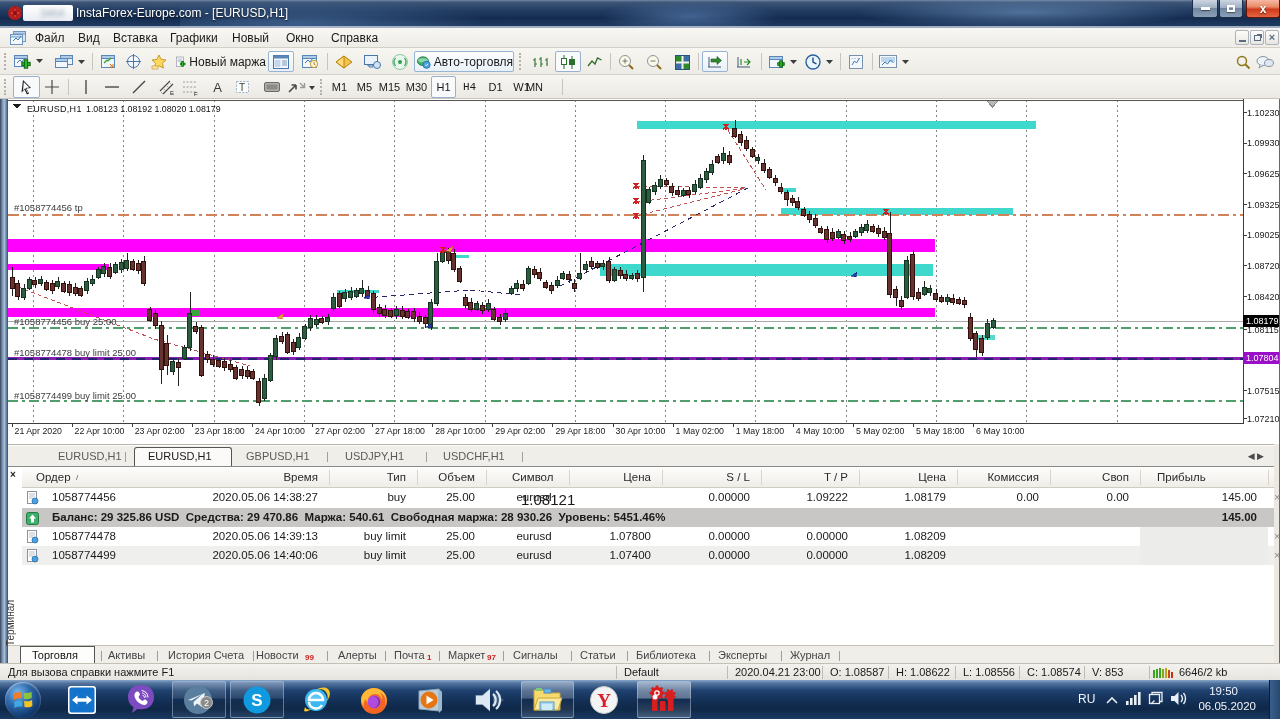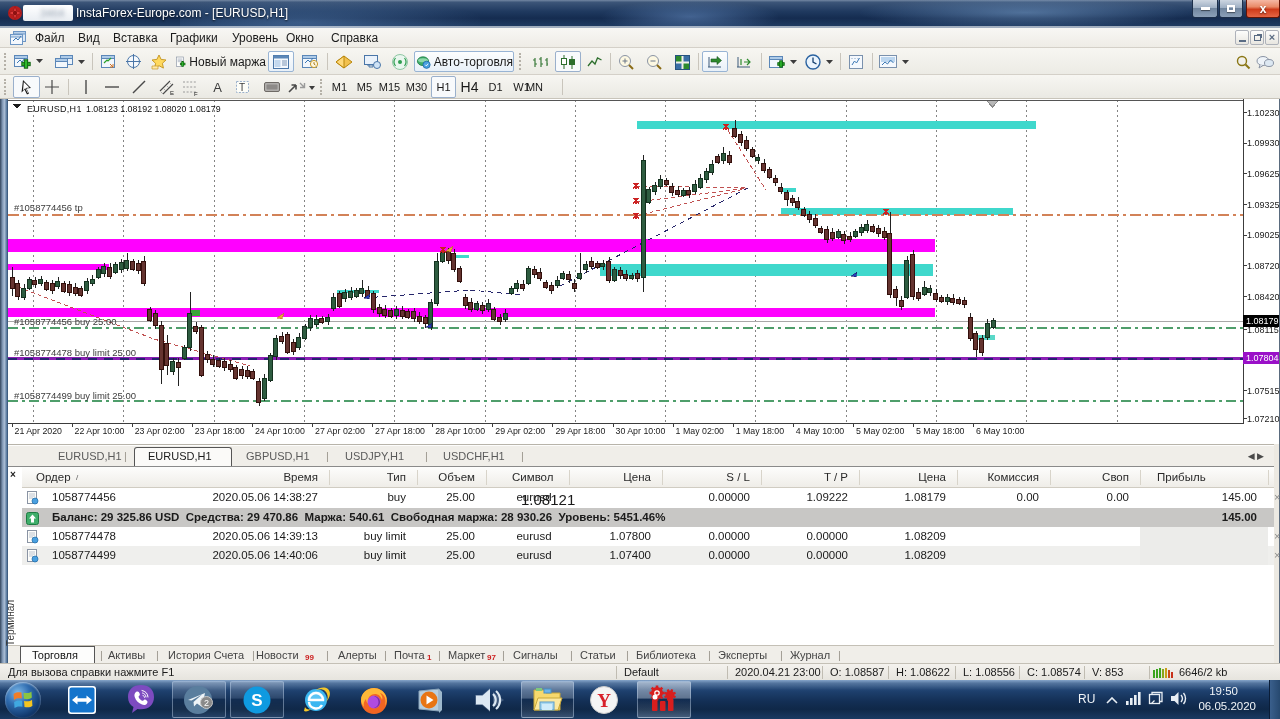--- a/index.html
+++ b/index.html
@@ -34,21 +34,21 @@
       <rect x="3.5" y="1.5" width="12" height="10" fill="#dce9f7" stroke="#6d96c4"></rect>
       <rect x="3.5" y="1.5" width="12" height="2.5" fill="#b8d0ea" stroke="#6d96c4"></rect>
       <rect x="0.5" y="4.5" width="12" height="10" fill="#f4f8fd" stroke="#6d96c4"></rect>
       <rect x="0.5" y="4.5" width="12" height="2.5" fill="#cfe0f2" stroke="#6d96c4"></rect>
       <path d="M3 11 l3 -3 2 2 3 -4" stroke="#3c78b4" fill="none"></path>
     </svg>
 <div class="abs" style="left:35px;top:3px;font-size:12px;color:#1a1a1a">Файл</div>
 <div class="abs" style="left:78px;top:3px;font-size:12px;color:#1a1a1a">Вид</div>
 <div class="abs" style="left:113px;top:3px;font-size:12px;color:#1a1a1a">Вставка</div>
 <div class="abs" style="left:170px;top:3px;font-size:12px;color:#1a1a1a">Графики</div>
-<div class="abs" style="left:232px;top:3px;font-size:12px;color:#1a1a1a">Уровень</div>
+<div class="abs" style="left:232px;top:3px;font-size:12px;color:#1a1a1a">Новый</div>
 <div class="abs" style="left:286px;top:3px;font-size:12px;color:#1a1a1a">Окно</div>
 <div class="abs" style="left:331px;top:3px;font-size:12px;color:#1a1a1a">Справка</div>
 <div class="abs" style="left:1235px;top:2px;display:flex;gap:1px">
 <div style="width:14px;height:15px;background:linear-gradient(180deg,#fdfdfc,#e8e6e0);border:1px solid #aeb2ba;border-radius:2px;display:flex;align-items:center;justify-content:center">
         <div style="width:7px;height:2px;background:#5a6c84;margin-top:7px"></div>
       </div>
 <div style="width:14px;height:15px;background:linear-gradient(180deg,#fdfdfc,#e8e6e0);border:1px solid #aeb2ba;border-radius:2px;display:flex;align-items:center;justify-content:center">
         <div style="width:7px;height:6px;border:1px solid #5a6c84;box-shadow:2px -2px 0 -1px #5a6c84"></div>
       </div>
 <div style="width:14px;height:15px;background:linear-gradient(180deg,#fdfdfc,#e8e6e0);border:1px solid #aeb2ba;border-radius:2px;display:flex;align-items:center;justify-content:center">
@@ -328,21 +328,21 @@
 <div class="abs tbtn" style="left:377px;top:1px;width:25px;height:22px;">
       <span style="font-size:11px;color:#1a1a1a;font-family:Liberation Sans">M15</span>
     </div>
 <div class="abs tbtn" style="left:404px;top:1px;width:25px;height:22px;">
       <span style="font-size:11px;color:#1a1a1a;font-family:Liberation Sans">M30</span>
     </div>
 <div class="abs tbtn" style="left:431px;top:1px;width:25px;height:22px;background:#f8fafc;border:1px solid #9ab0cc;border-radius:2px;">
       <span style="font-size:11px;color:#1a1a1a;font-family:Liberation Sans">H1</span>
     </div>
 <div class="abs tbtn" style="left:457px;top:1px;width:25px;height:22px;">
-      <span style="font-size:14px;color:#1a1a1a;font-family:Liberation Sans, sans-serif">H4</span>
+      <span style="font-size:11px;color:#1a1a1a;font-family:Liberation Mono, monospace">H4</span>
     </div>
 <div class="abs tbtn" style="left:483px;top:1px;width:25px;height:22px;">
       <span style="font-size:11px;color:#1a1a1a;font-family:Liberation Sans">D1</span>
     </div>
 <div class="abs tbtn" style="left:509px;top:1px;width:25px;height:22px;">
       <span style="font-size:11px;color:#1a1a1a;font-family:Liberation Sans">W1</span>
     </div>
 <div class="abs tbtn" style="left:522px;top:1px;width:25px;height:22px;">
       <span style="font-size:11px;color:#1a1a1a;font-family:Liberation Sans">MN</span>
     </div>

